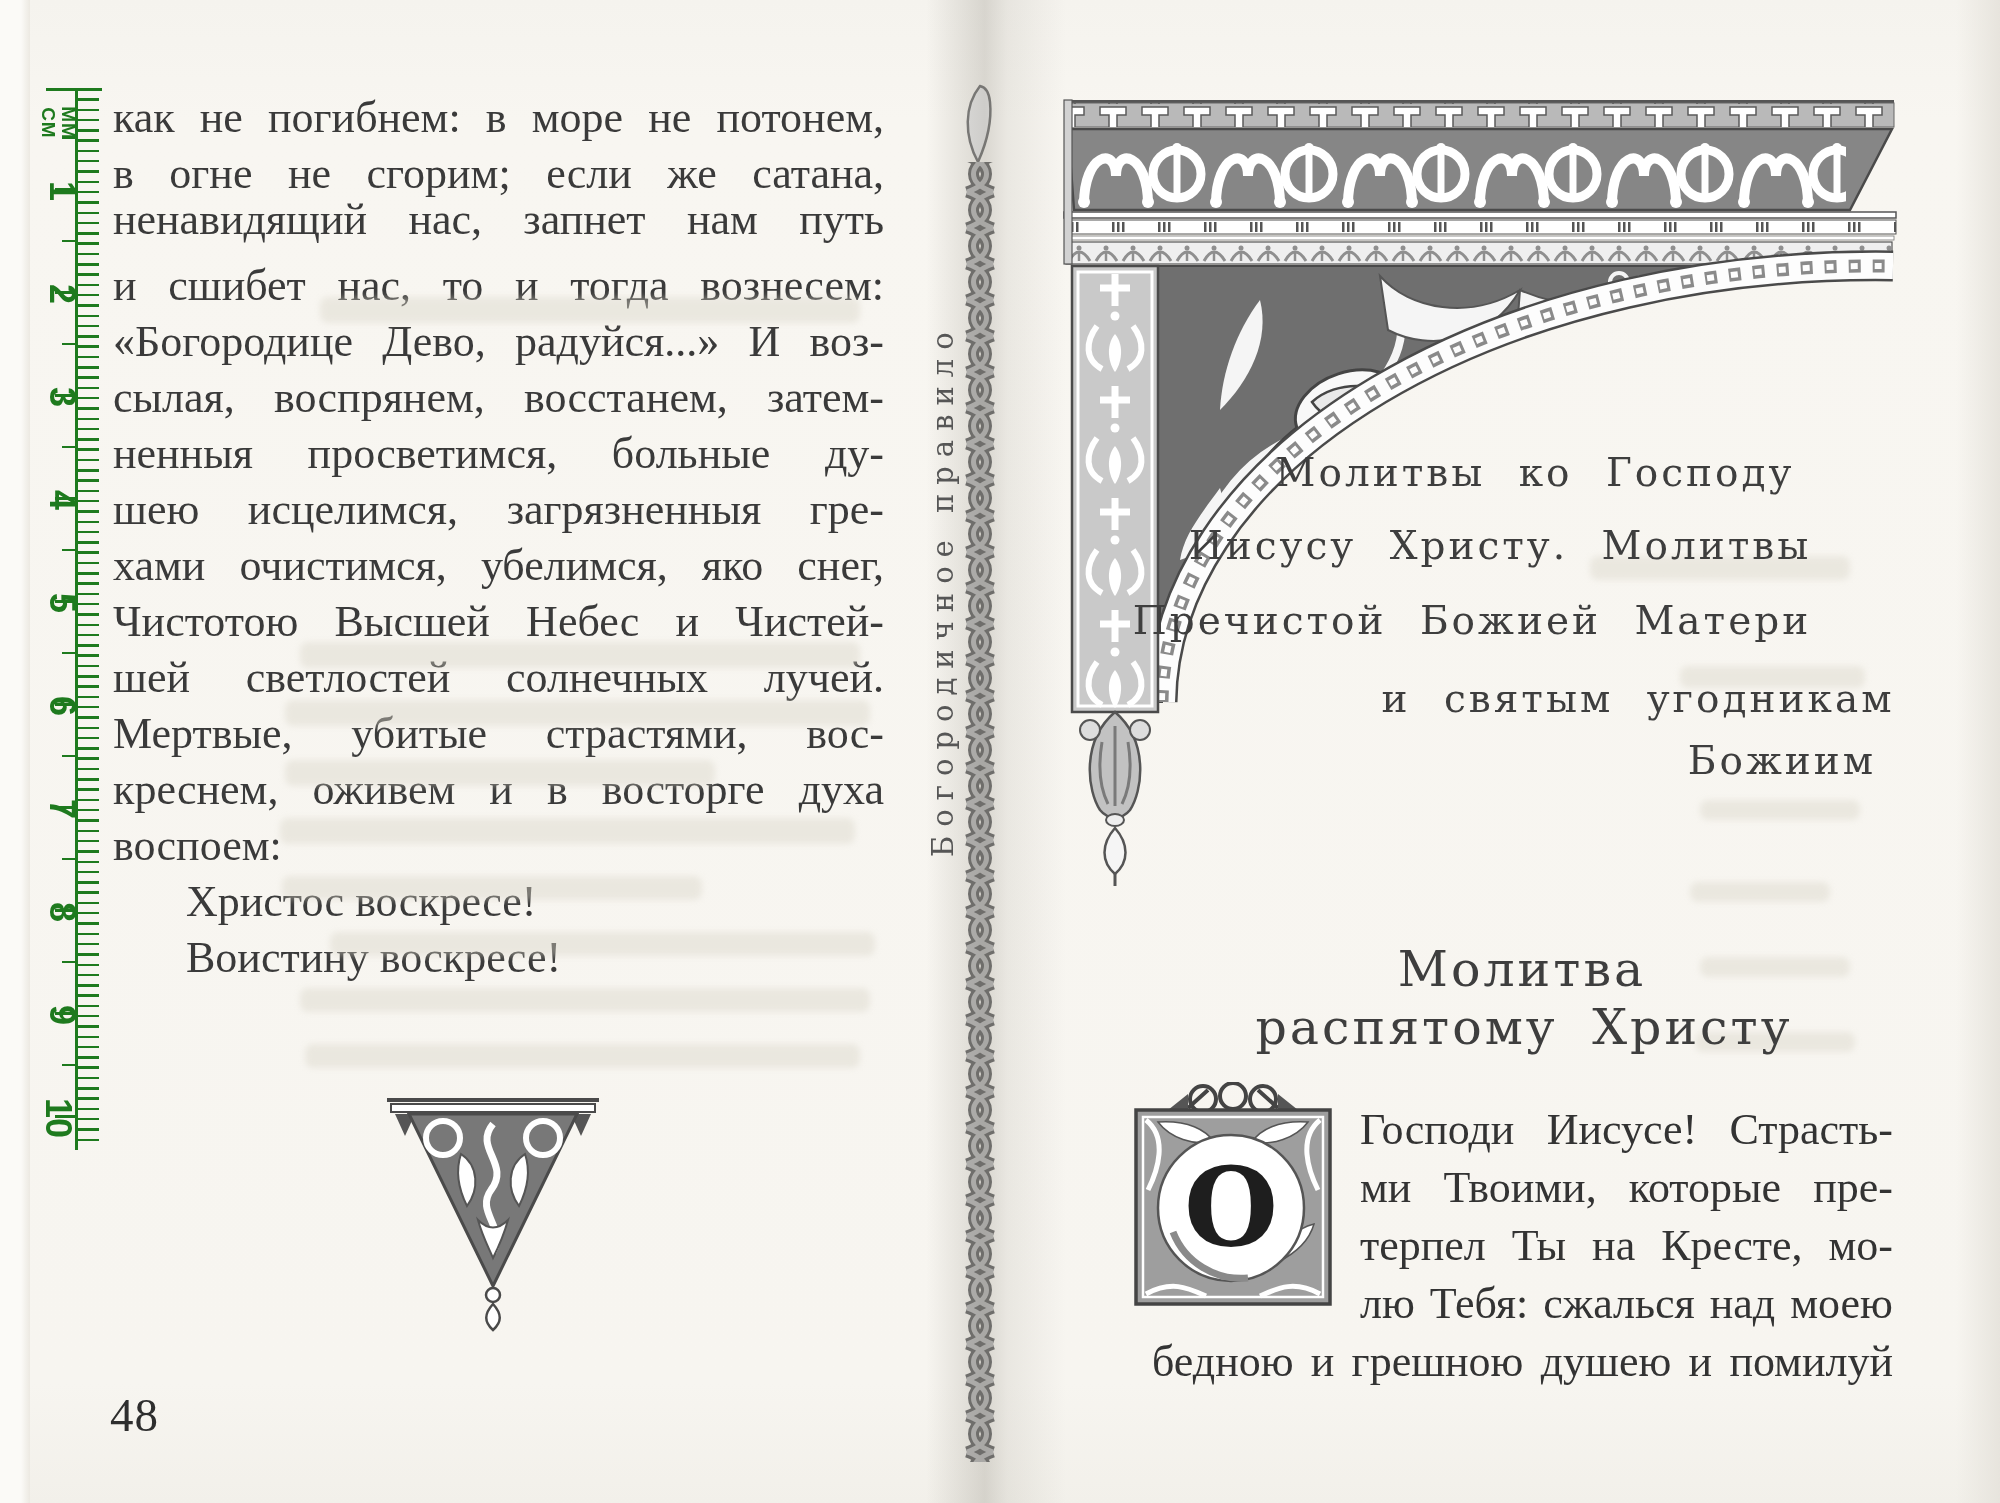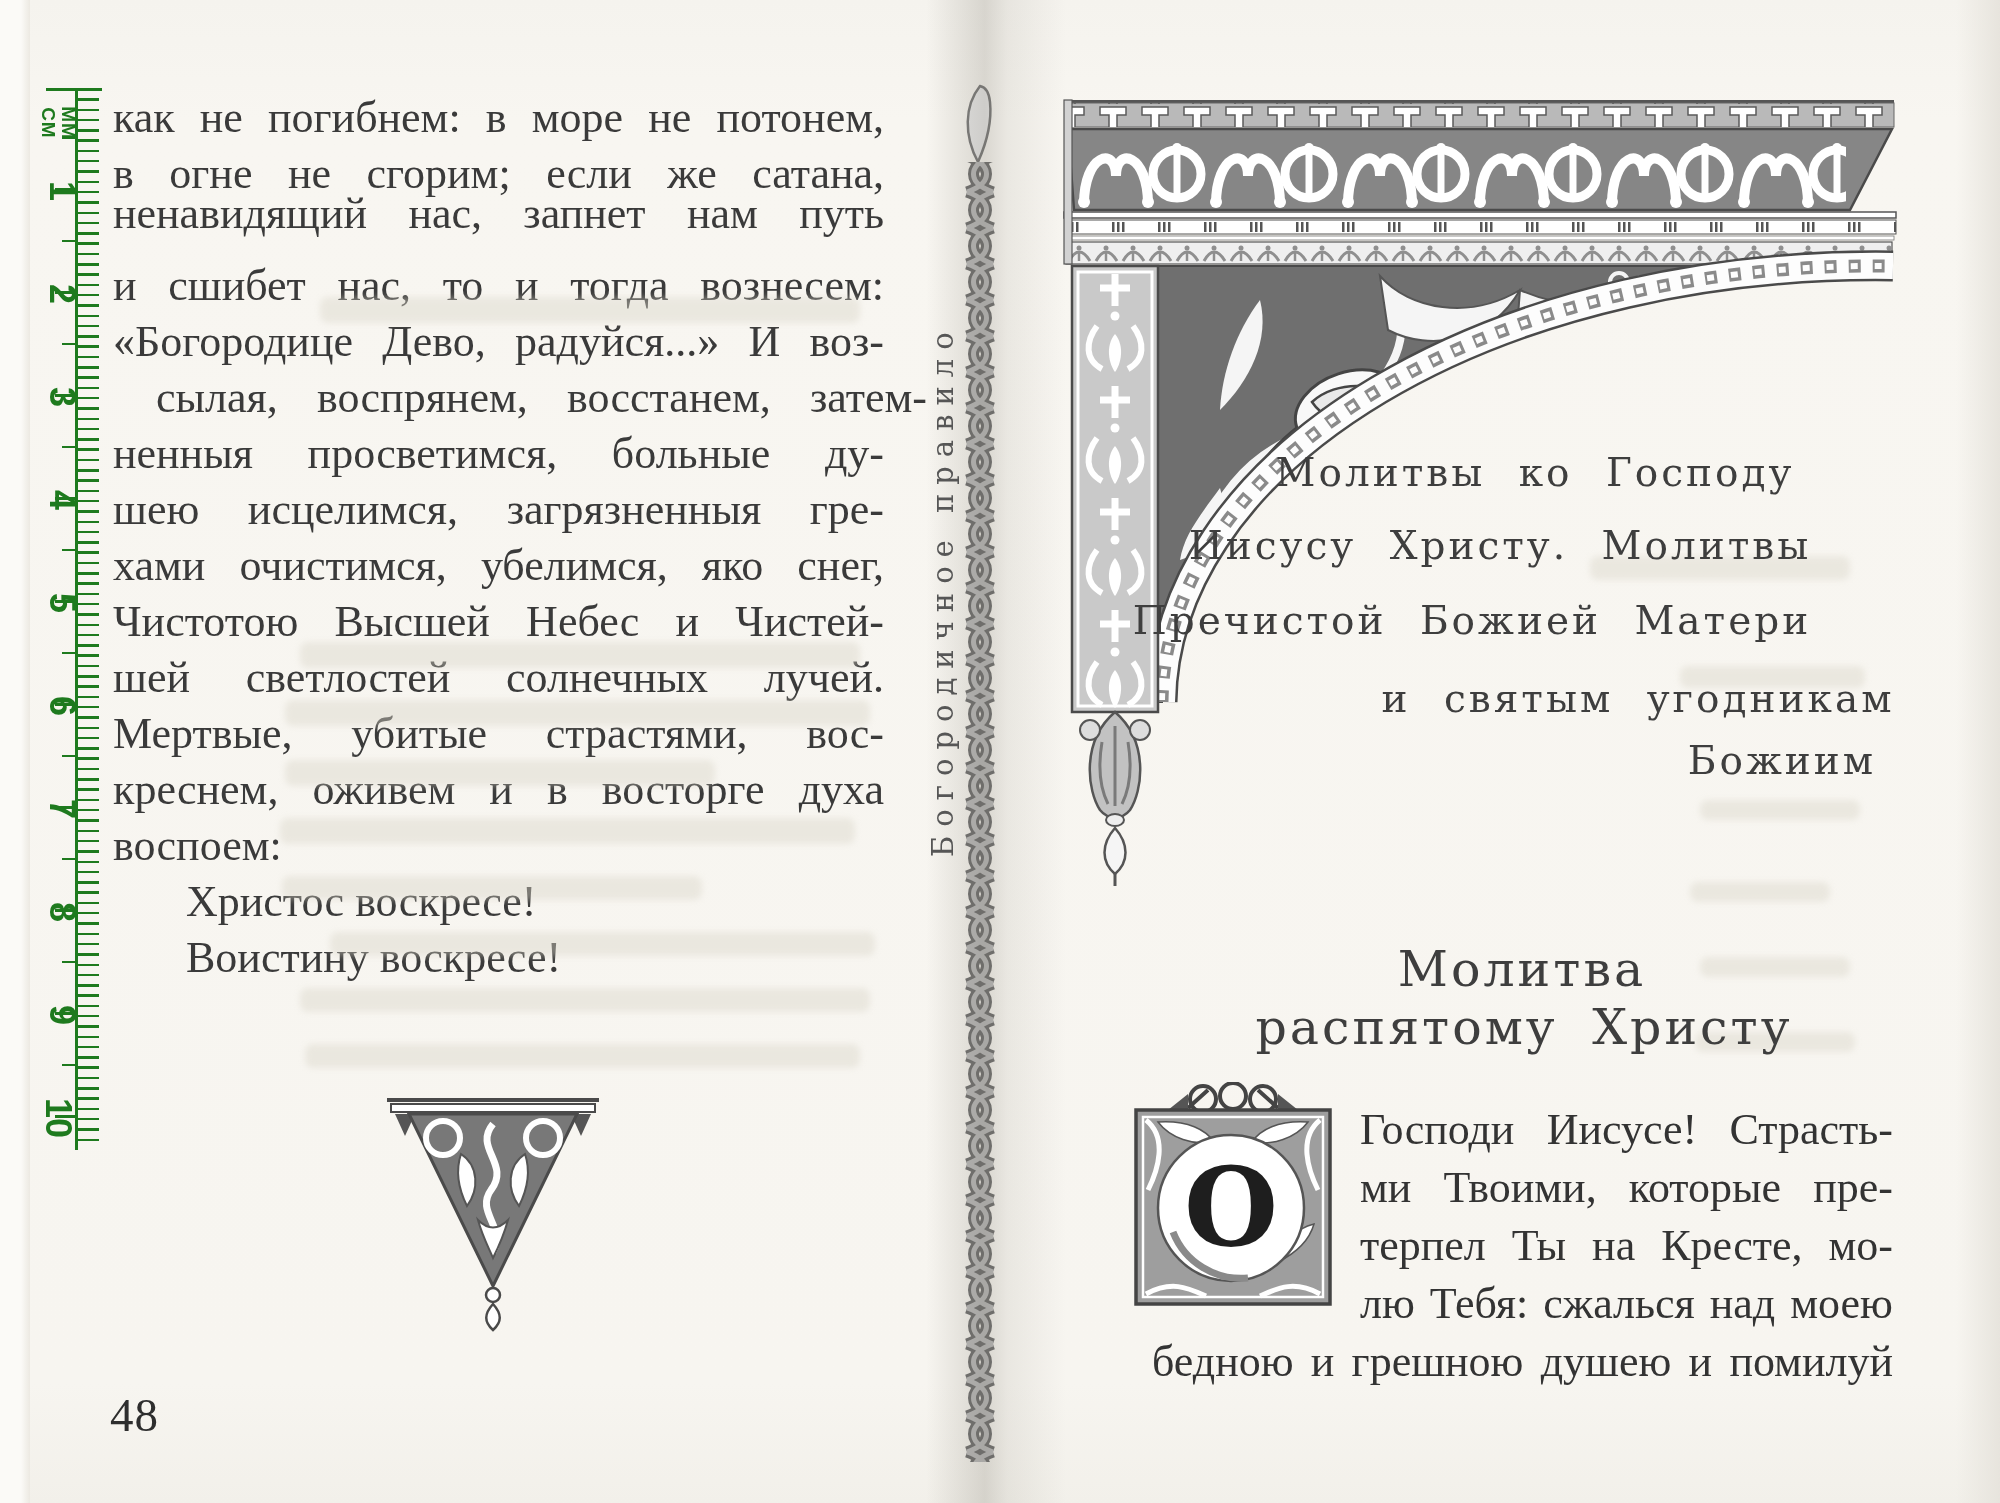--- a/index.html
+++ b/index.html
@@ -82,24 +82,24 @@
     <div class="rnum" style="left:12px;top:503px;">5</div>
     <div class="rnum" style="left:12px;top:606px;">6</div>
     <div class="rnum" style="left:12px;top:709px;">7</div>
     <div class="rnum" style="left:12px;top:812px;">8</div>
     <div class="rnum" style="left:12px;top:915px;">9</div>
     <div class="rnum" style="left:8px;top:1018px;">10</div>
   </div>
 
   <div class="jline" style="top:90px;">как не погибнем: в море не потонем,</div>
   <div class="jline" style="top:146px;">в огне не сгорим; если же сатана,</div>
-  <div class="jline" style="top:186px;font-family:Liberation Serif, serif;">ненавидящий нас, запнет нам путь</div>
+  <div class="jline" style="top:192px;font-family:Liberation Serif, serif;">ненавидящий нас, запнет нам путь</div>
   <div class="jline" style="top:258px;">и сшибет нас, то и тогда вознесем:</div>
   <div class="jline" style="top:314px;">«Богородице Дево, радуйся...» И воз-</div>
-  <div class="jline" style="top:370px;margin-left:43px;">сылая, воспрянем, восстанем, затем-</div>
+  <div class="jline" style="top:370px;">сылая, воспрянем, восстанем, затем-</div>
   <div class="jline" style="top:426px;">ненныя просветимся, больные ду-</div>
   <div class="jline" style="top:482px;">шею исцелимся, загрязненныя гре-</div>
   <div class="jline" style="top:538px;">хами очистимся, убелимся, яко снег,</div>
   <div class="jline" style="top:594px;">Чистотою Высшей Небес и Чистей-</div>
   <div class="jline" style="top:650px;">шей светлостей солнечных лучей.</div>
   <div class="jline" style="top:706px;">Мертвые, убитые страстями, вос-</div>
   <div class="jline" style="top:762px;">креснем, оживем и в восторге духа</div>
   <div class="pline" style="left:113px;top:818px;">воспоем:</div>
   <div class="pline" style="left:186px;top:874px;">Христос воскресе!</div>
   <div class="pline" style="left:186px;top:930px;">Воистину воскресе!</div>

